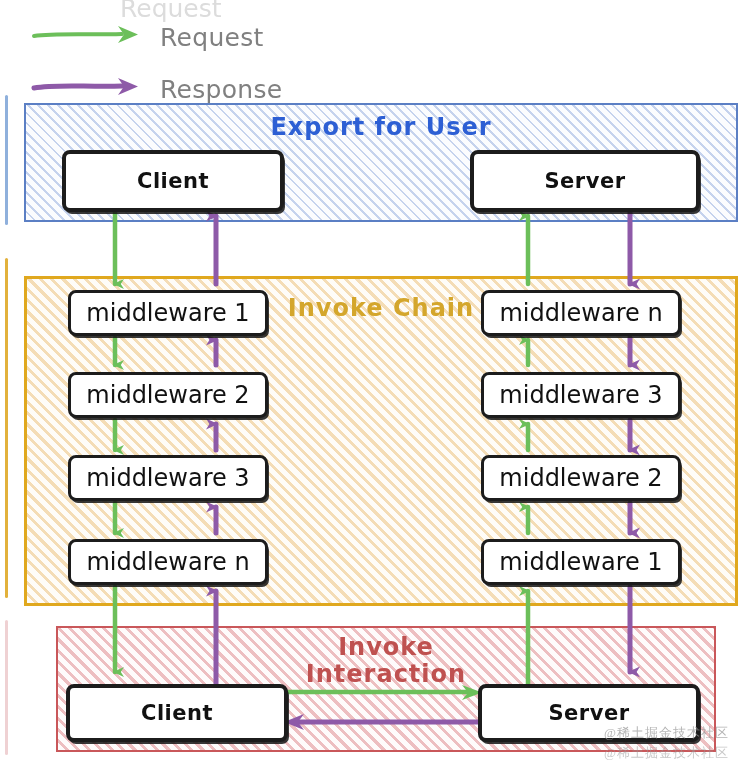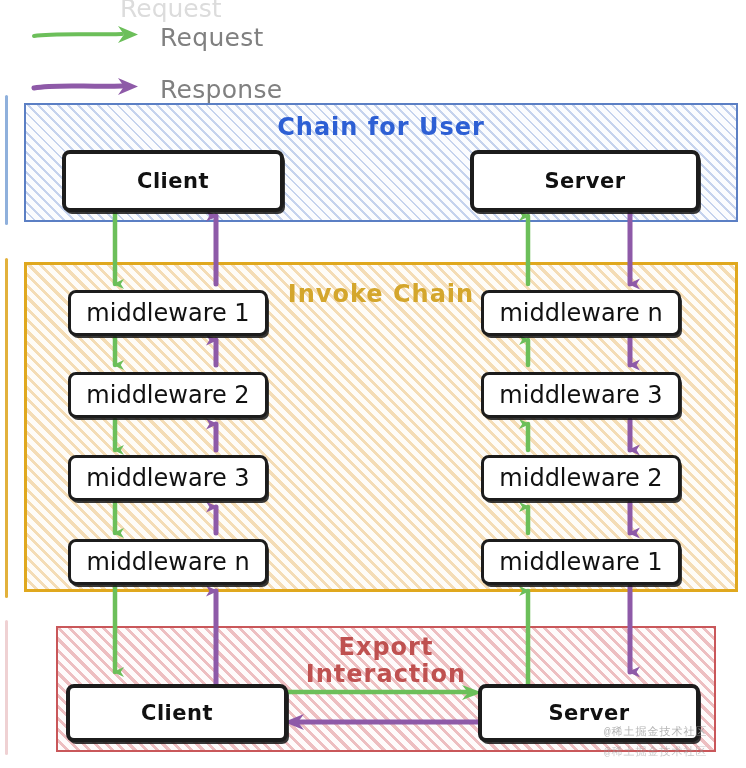--- a/index.html
+++ b/index.html
@@ -74,21 +74,21 @@
     left: 24px;  top: 103px;  width: 714px; height: 119px;
     border: 2px solid #5b7fc4;
     background-color: #e7edf9;
     background-image: repeating-linear-gradient(
         45deg, rgba(255,255,255,.85) 0 5px,
         rgba(120,150,210,.30) 5px 7px);
   }
   #panel-export .panel-title { top: 9px; color: #2d5fd4; }
 
   #panel-invoke {
-    left: 24px;  top: 262px;  width: 714px; height: 330px;
+    left: 24px;  top: 276px;  width: 714px; height: 330px;
     border: 3px solid #e0a81e;
     background-color: #fbf0dd;
     background-image: repeating-linear-gradient(
         45deg, rgba(255,255,255,.80) 0 5px,
         rgba(226,170,80,.28) 5px 8px);
   }
   #panel-invoke .panel-title { top: 16px; color: #d4a62c; }
 
   #panel-remote {
     left: 56px;  top: 626px;  width: 660px; height: 126px;
@@ -131,22 +131,22 @@
   .node.endpoint .node-label { font-size: 21px; font-weight: bold; letter-spacing: .5px; text-align: center; }
   .node.mw .node-label { font-size: 24px; font-weight: normal; }
 
   
   .arrow { position: absolute; }
   .arrow svg { display: block; overflow: visible; }
 
   
   .watermark {
     position: absolute;
-    font-family: Liberation Mono, monospace;
-    font-size: 11px;
+    font-family: Liberation Serif, serif;
+    font-size: 13px;
     color: #9b9b9b;
     opacity: .75;
     white-space: nowrap;
     letter-spacing: 1px;
   }
   #wm-1 { left: 604px; top: 724px; }
   #wm-2 { left: 604px; top: 744px; opacity:.55; }
 </style>
 </head>
 <body>
@@ -176,29 +176,29 @@
       </span>
       <span class="legend-label">Response</span>
     </div>
   </div>
 
   <div class="guide" id="guide-blue-l"></div>
   <div class="guide" id="guide-orange-l"></div>
   <div class="guide" id="guide-pink-l"></div>
 
   <div class="panel" id="panel-export">
-    <div class="panel-title">Chain for User</div>
+    <div class="panel-title">Export for User</div>
   </div>
 
   <div class="panel" id="panel-invoke">
     <div class="panel-title">Invoke Chain</div>
   </div>
 
   <div class="panel" id="panel-remote">
-    <div class="panel-title">Export
+    <div class="panel-title">Invoke
 Interaction</div>
   </div>
 
   <div class="arrow" style="left:0;top:0;">
     <svg width="746" height="768" viewBox="0 0 746 768">
       <defs>
         <marker id="gDown" markerWidth="11" markerHeight="11" refX="5.5" refY="9" orient="auto" markerUnits="userSpaceOnUse">
           <path d="M0.5,0 L5.5,11 L10.5,0 L5.5,3.2 Z" fill="#6cbf5a"></path>
         </marker>
         <marker id="gUp" markerWidth="11" markerHeight="11" refX="5.5" refY="9" orient="auto" markerUnits="userSpaceOnUse">

